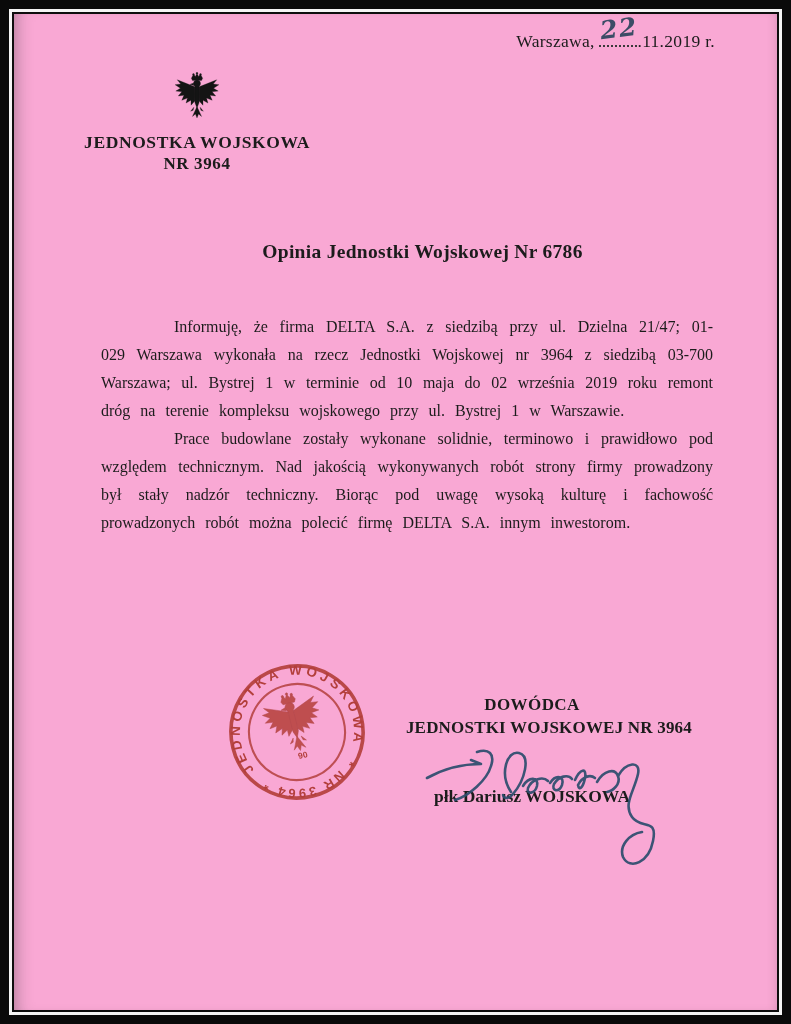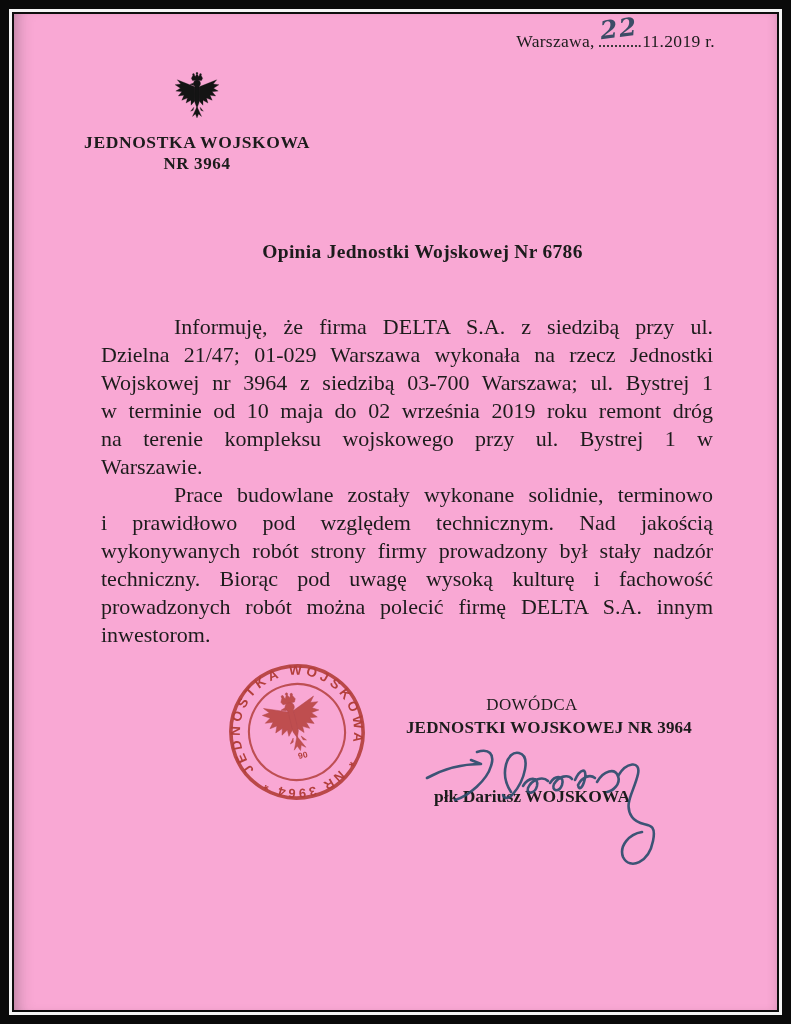--- a/index.html
+++ b/index.html
@@ -21,28 +21,28 @@
     font-size:25px; color:#3c4c66; transform:rotate(-7deg); letter-spacing:1.5px; line-height:1;
   }
   
   .letterhead{position:absolute; left:70px; top:58px; width:226px; text-align:center;}
   .letterhead .emblem{display:inline-block; width:46px; height:48px;}
   .letterhead .lh1{font-weight:bold; font-size:17.5px; letter-spacing:.6px; margin-top:8px; white-space:nowrap;}
   .letterhead .lh2{font-weight:bold; font-size:17px; letter-spacing:.6px; margin-top:1px;}
   
   .doc-title{position:absolute; top:227px; left:52px; width:713px; text-align:center; font-weight:bold; font-size:19.5px; letter-spacing:.3px;}
   
-  .body-text{position:absolute; left:87px; top:299px; width:612px; font-size:22px; line-height:28px; text-align:justify; word-spacing:6px;}
+  .body-text{position:absolute; left:87px; top:299px; width:612px; font-size:16px; line-height:28px; text-align:justify; word-spacing:6px;}
   .body-text p{margin:0; text-indent:73px;}
   .value-line{margin:0 0 6px 22px; font-weight:bold; word-spacing:2px; white-space:nowrap;}
   
   .stamp{position:absolute; left:208px; top:643px; width:150px; height:150px; opacity:.9;}
   
   .signoff{position:absolute; left:358px; top:679px; width:320px; text-align:center;}
-  .signoff .so1{font-weight:normal; font-size:17px; letter-spacing:.4px; line-height:23px;}
+  .signoff .so1{font-weight:bold; font-size:17px; letter-spacing:.4px; line-height:23px;}
   .signoff .so2{font-weight:bold; font-size:17px; letter-spacing:.2px; line-height:23px; white-space:nowrap;text-align:right;}
   .signoff .so-name{font-weight:bold; font-size:17.5px; margin-top:47px; white-space:nowrap;}
   .signature-svg{position:absolute; left:405px; top:726px; width:292px; height:142px; pointer-events:none;}
 </style>
 </head>
 <body>
 
 <div class="page">
 
   <svg width="0" height="0" style="position:absolute" aria-hidden="true">

